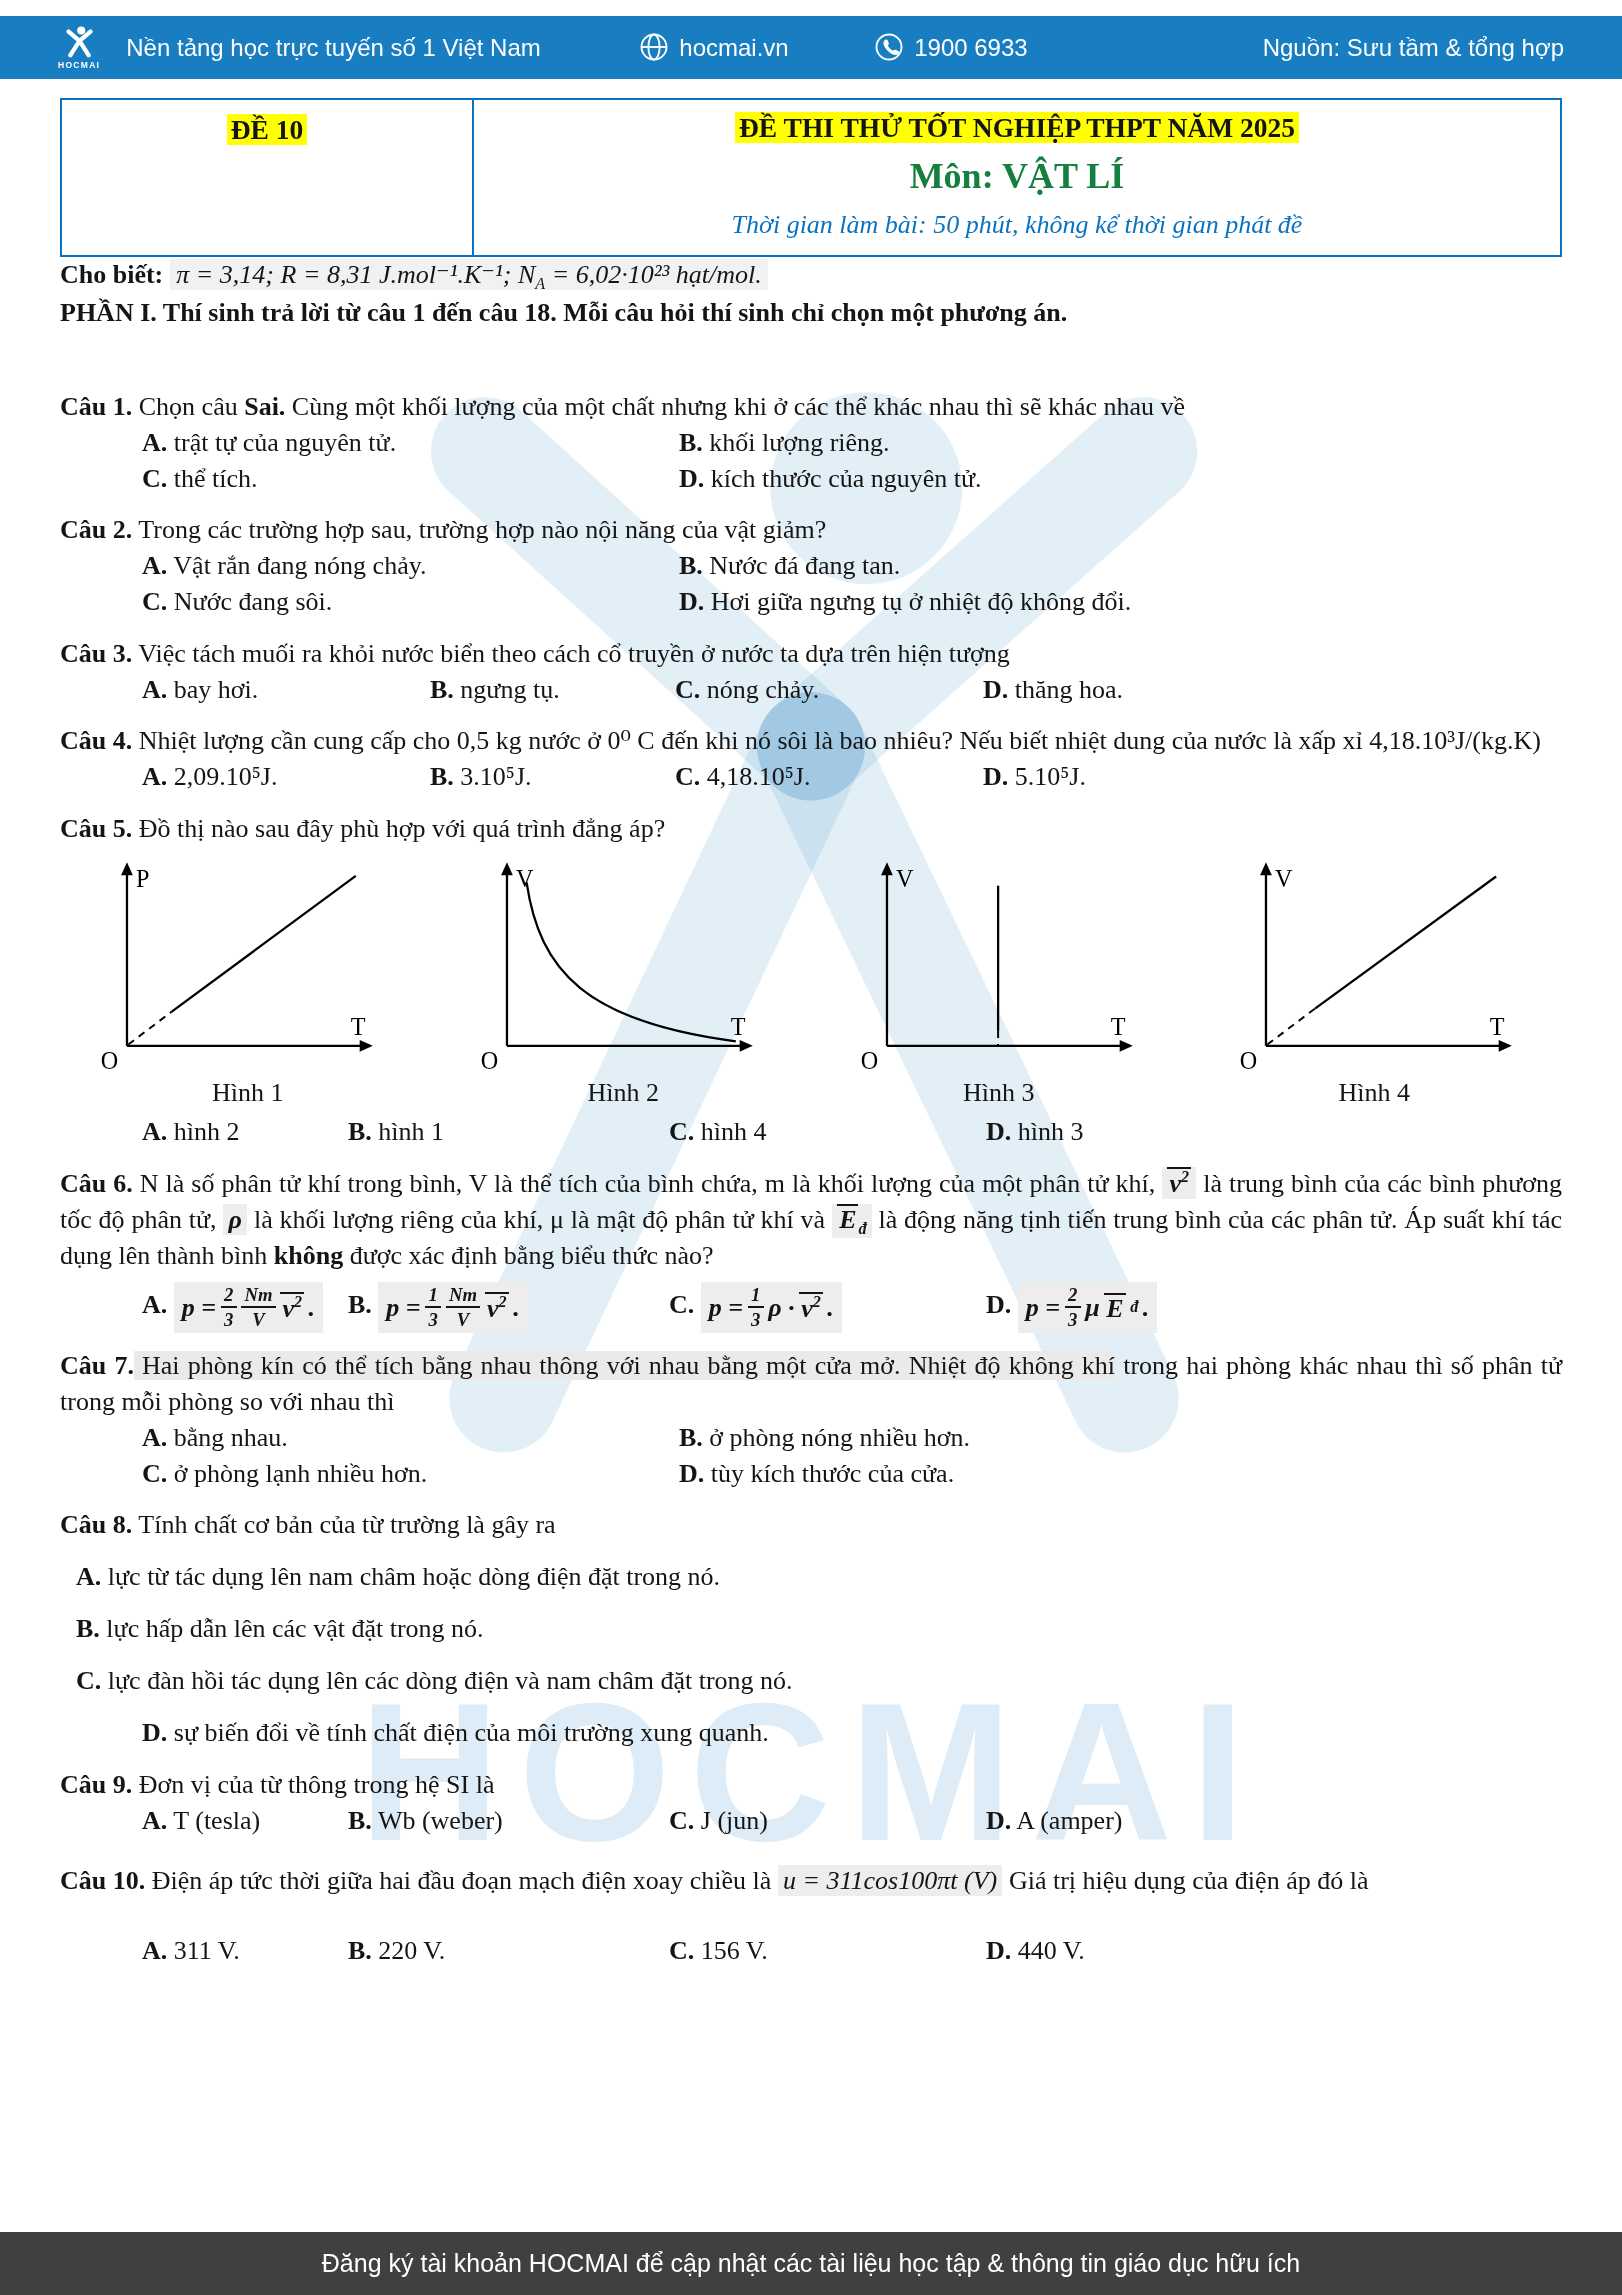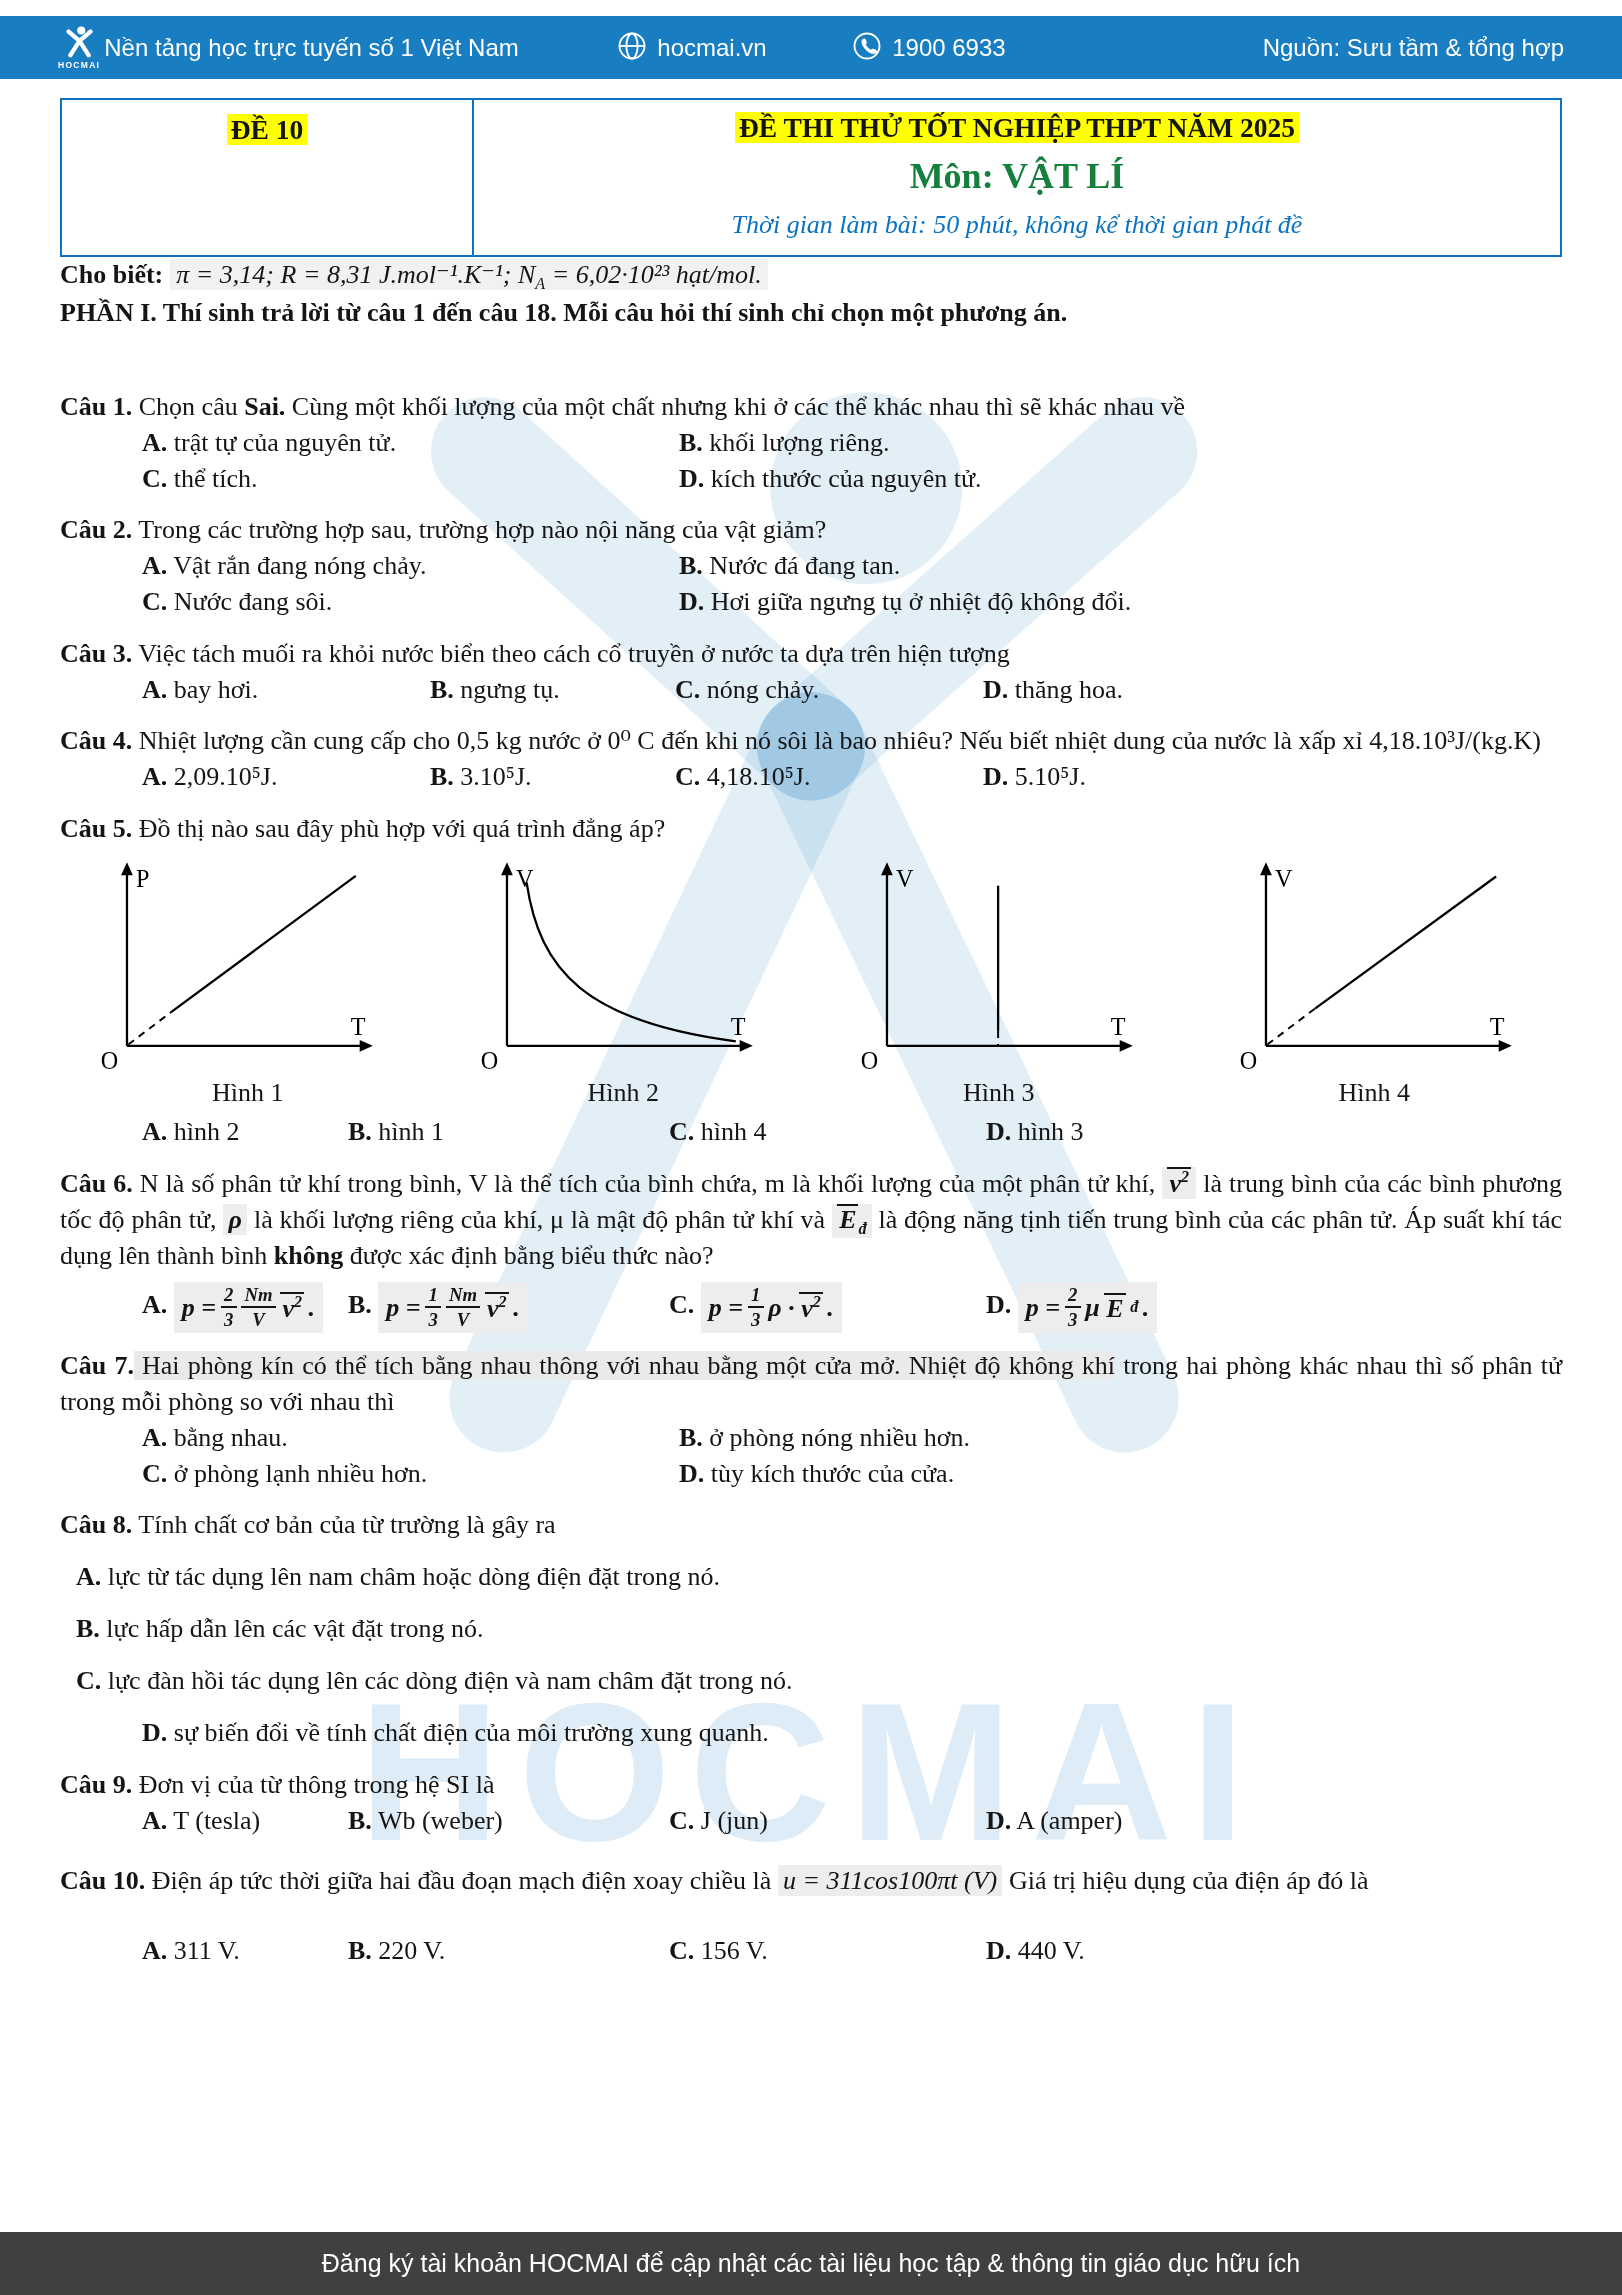--- a/index.html
+++ b/index.html
@@ -5,22 +5,22 @@
   html,body{margin:0;padding:0;background:#fff;}
   .page{position:relative;width:1622px;height:2295px;background:#fff;overflow:hidden;
         font-family:"Liberation Serif","DejaVu Serif",serif;color:#151515;
         font-size:26px;line-height:1.38;}
   
   .topbar{position:absolute;top:15.7px;left:0;right:0;height:63px;background:#187dc1;
           display:flex;align-items:center;padding:0 58px;box-sizing:border-box;color:#fff;
           font-family:"Liberation Sans","DejaVu Sans",sans-serif;font-size:24px;z-index:3;}
   .logo{display:flex;flex-direction:column;align-items:center;line-height:1;}
   .logo-text{font-size:8.5px;font-weight:bold;letter-spacing:1.3px;margin-top:1.3px;}
-  .tagline{margin-left:4px;}
-  .hitem{display:flex;gap:10.5px;}
+  .tagline{margin-left:26px;}
+  .hitem{display:flex;align-items:center;gap:10.5px;}
   .hitem.web{margin-left:98px;}
   .hitem.ph{margin-left:85px;}
   .source{margin-left:auto;}
   .footerbar{position:absolute;left:0;right:0;bottom:0;height:63px;background:#404040;color:#fff;
              display:flex;align-items:center;justify-content:center;
              font-family:"Liberation Sans","DejaVu Sans",sans-serif;font-size:25px;z-index:3;}
   
   .watermark{position:absolute;inset:0;z-index:0;pointer-events:none;}
   .wm-fig{position:absolute;left:196px;top:340px;}
   .wm-text{position:absolute;top:1675px;left:0;width:100%;text-align:center;

